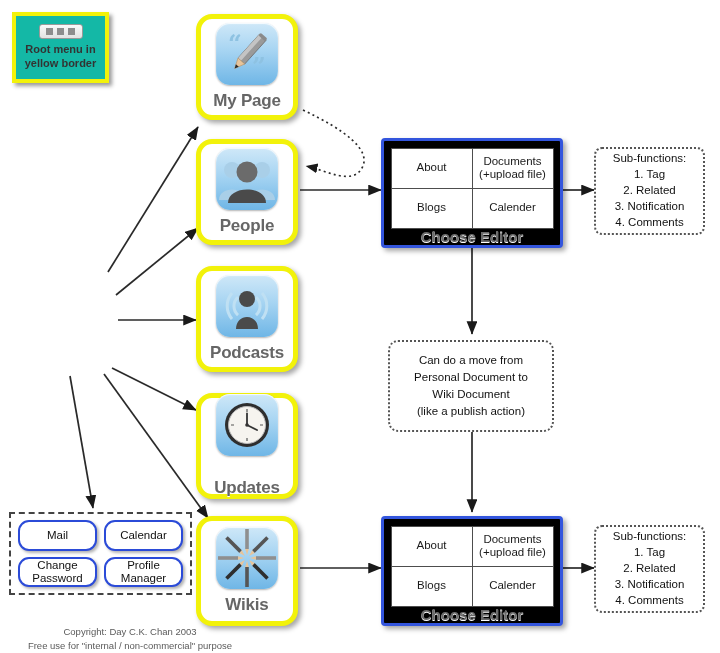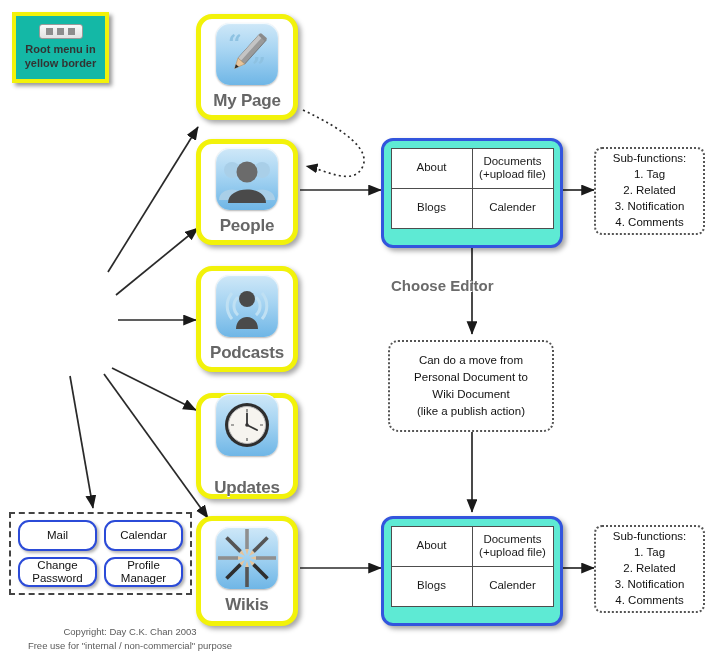--- a/index.html
+++ b/index.html
@@ -82,49 +82,49 @@
   }
   #legend .legend-text {
     font-size: 11px; font-weight: bold; color: #333;
     text-align: center; line-height: 1.25;
   }
 
   
   .editor-panel {
     position: absolute;
     z-index: 3;
-    background: #5eead4;
+    background: #000000;
     border: 3px solid #3355dd;
-    border-radius: 12px;
+    border-radius: 4px;
     box-shadow: 3px 3px 5px rgba(0,0,0,0.35);
     padding: 7px 7px 2px 7px;
   }
   .editor-grid {
     display: grid;
     grid-template-columns: 1fr 1fr;
     gap: 0px;
   }
   .editor-cell {
     border: 1px solid #4d4d4d;
     height: 41px;
     display: flex; align-items: center; justify-content: center;
     text-align: center;
     font-size: 11.5px;
     color: #1a1a1a;
     line-height: 1.15;
     background: #fff;
     margin: -0.5px;
   }
   .editor-title {
+    text-align: center;
     font-size: 15px;
     font-weight: bold;
     color: #6b6b6b;
     text-shadow: 0 1px 0 #fff;
-    padding: 7px 0 2px 0;
-    margin-top: 42px;
+    padding: 0 0 2px 0;
   }
 
   
   .dotted-box {
     position: absolute;
     z-index: 3;
     background: #ffffff;
     border: 2px dotted #555;
     border-radius: 10px;
     display: flex; align-items: center; justify-content: center;

